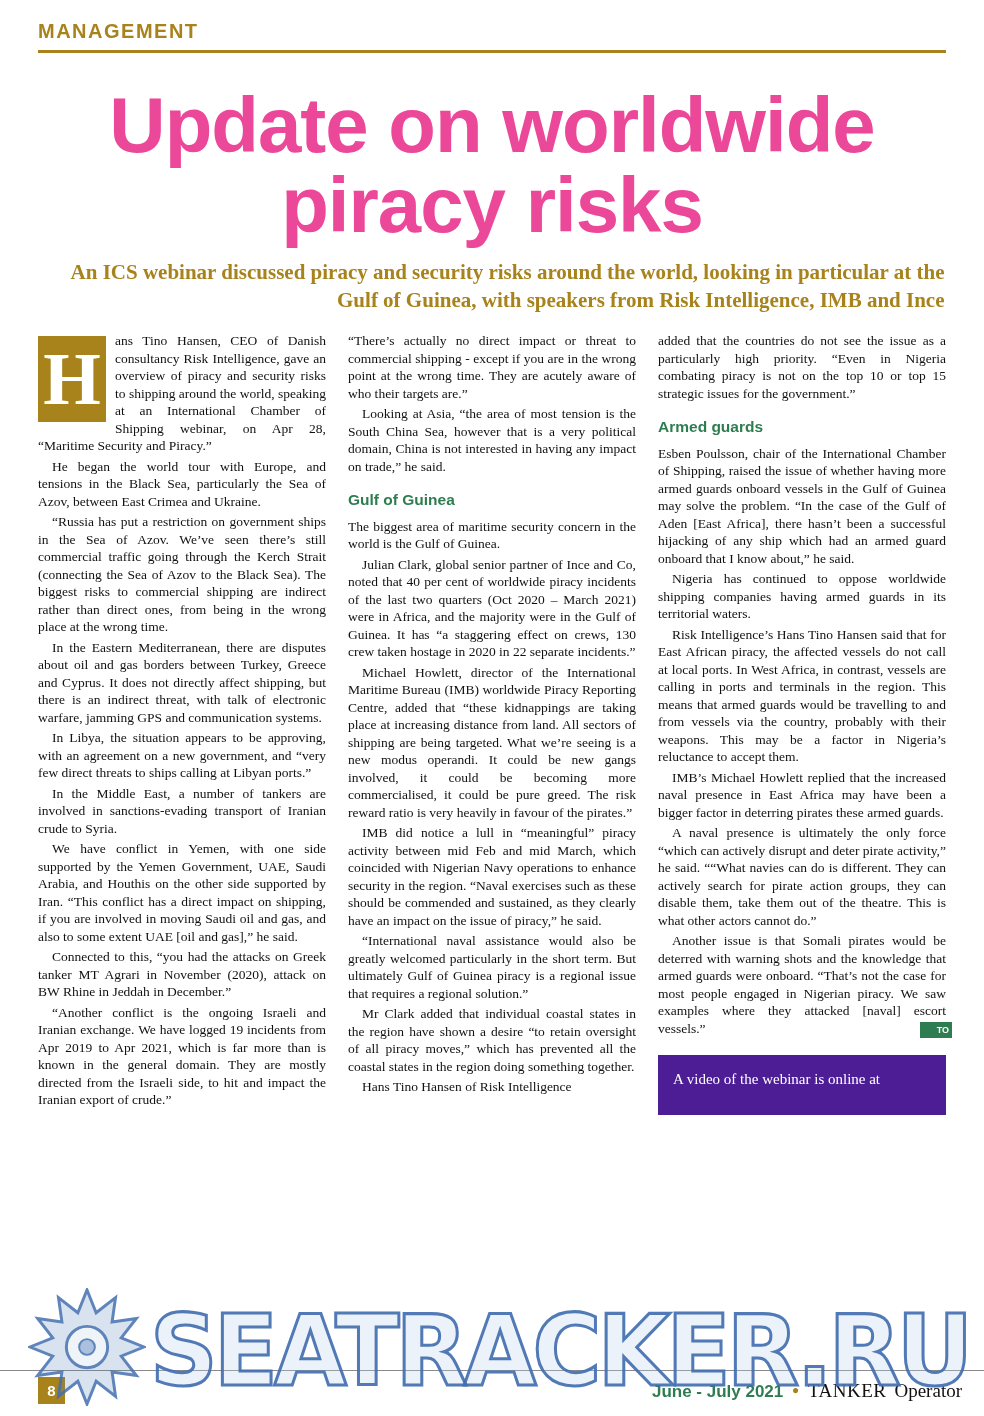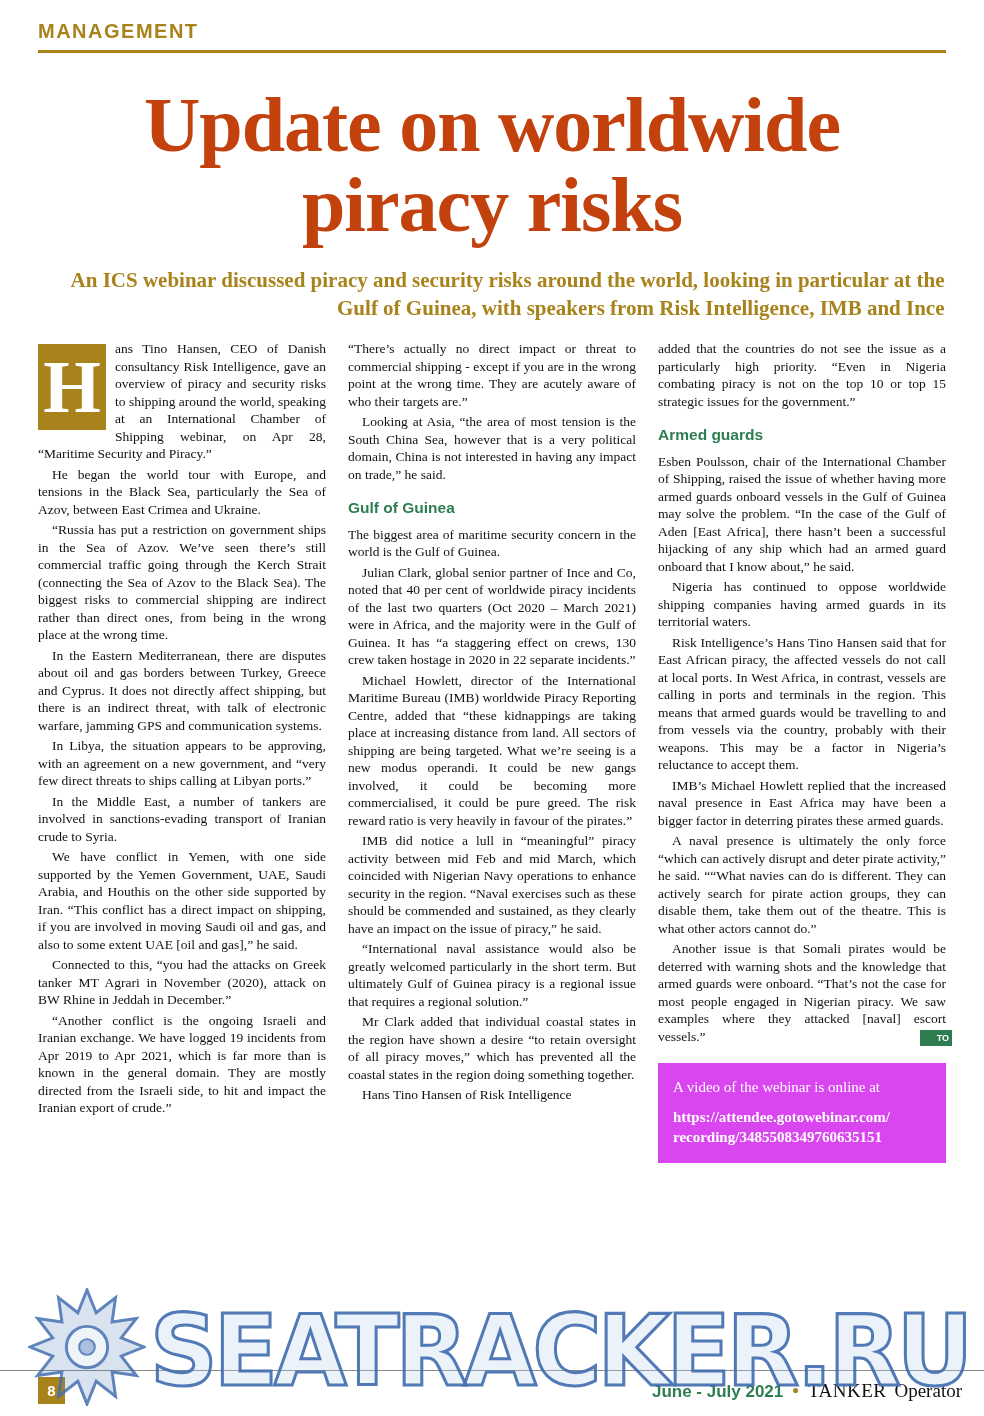--- a/index.html
+++ b/index.html
@@ -12,23 +12,23 @@
   
   .topbar { padding:20px 38px 8px 38px; }
   .section-label {
     font-family:"Liberation Sans", sans-serif; font-weight:bold;
     font-size:20px; letter-spacing:1.5px; color:#a8831c;
   }
   .gold-rule { height:3px; background:#a8831c; margin-top:7px; }
 
   
   .title {
-    margin:24px 30px 20px 30px; text-align:center;
-    font-family:Liberation Serif, serif; font-weight:bold;
-    font-size:78px; line-height:1.03; color:#c2410c; letter-spacing:-1px;
+    margin:24px 30px 12px 30px; text-align:center;
+    font-family:Liberation Sans, sans-serif; font-weight:bold;
+    font-size:78px; line-height:1.03; color:#ec4899; letter-spacing:-1px;
   }
   .title span { display:block; }
   .subtitle {
     width:905px; margin:10px auto 18px auto; text-align:right;
     font-weight:bold; font-size:21px; line-height:1.35; color:#a8831c;
   }
 
   
   .columns { display:flex; gap:22px; padding:0 38px; }
   .col { flex:1 1 0; font-size:13.5px; line-height:17.5px; text-align:justify; }
@@ -44,21 +44,21 @@
     font-family:"Liberation Sans", sans-serif; font-weight:bold;
     color:#2e7d50; font-size:15.5px; text-align:left; margin:16px 0 9px 0;
   }
   .end-marker {
     float:right; display:inline-block; background:#2e7d50; color:#fff;
     font-family:"Liberation Sans", sans-serif; font-weight:bold;
     font-size:9px; line-height:14px; padding:1px 3px; margin:2px -6px 8px 4px;
   }
 
   
-  .video-box { background:#d946ef; color:#ffffff; padding:14px 15px 16px 15px; margin-top:18px; }
+  .video-box { background:#4c1d95; color:#ffffff; padding:14px 15px 16px 15px; margin-top:18px; }
   .video-box p { text-align:left; margin:0; }
   .vb-intro { font-size:15px; line-height:1.35; margin-bottom:9px !important; }
   .vb-url { font-weight:bold; font-size:15px; line-height:1.35; }
   .vb-url span { display:block; }
 
   
   .footer {
     position:absolute; left:0; right:0; bottom:12px;
     border-top:1px solid #8a8a8a; padding:6px 22px 0 38px;
     display:flex; align-items:center; justify-content:space-between;
@@ -142,24 +142,20 @@
       <p class="indent">Nigeria has continued to oppose worldwide shipping companies having armed guards in its territorial waters.</p>
       <p class="indent">Risk Intelligence’s Hans Tino Hansen said that for East African piracy, the affected vessels do not call at local ports. In West Africa, in contrast, vessels are calling in ports and terminals in the region. This means that armed guards would be travelling to and from vessels via the country, probably with their weapons. This may be a factor in Nigeria’s reluctance to accept them.</p>
       <p class="indent">IMB’s Michael Howlett replied that the increased naval presence in East Africa may have been a bigger factor in deterring pirates these armed guards.</p>
       <p class="indent">A naval presence is ultimately the only force “which can actively disrupt and deter pirate activity,” he said. ““What navies can do is different. They can actively search for pirate action groups, they can disable them, take them out of the theatre. This is what other actors cannot do.”</p>
       <p class="indent">
         <span>Another issue is that Somali pirates would be deterred with warning shots and the knowledge that armed guards were onboard. “That’s not the case for most people engaged in Nigerian piracy. We saw examples where they attacked [naval] escort vessels.”</span><span class="end-marker">TO</span>
       </p>
 
       <div class="video-box">
         <p class="vb-intro">A video of the webinar is online at</p>
-        <p class="vb-url">
-          <span>https://attendee.gotowebinar.com/</span>
-          <span>recording/3485508349760635151</span>
-        </p>
       </div>
     </div>
 
   </div>
 
   <div class="watermark">
     <svg class="wm-star" width="118" height="118" viewBox="0 0 120 120">
       <polygon points="118,60 94.8,69.3 110.2,89 85.5,85.5 89,110.2 69.3,94.8 60,118 50.7,94.8 31,110.2 34.5,85.5 9.8,89 25.2,69.3 2,60 25.2,50.7 9.8,31 34.5,34.5 31,9.8 50.7,25.2 60,2 69.3,25.2 89,9.8 85.5,34.5 110.2,31 94.8,50.7" fill="rgba(74,122,181,0.25)" stroke="#426fb0" stroke-width="3"></polygon>
       <circle cx="60" cy="60" r="21" fill="rgba(255,255,255,0.6)" stroke="#426fb0" stroke-width="3"></circle>
       <circle cx="60" cy="60" r="8" fill="rgba(74,122,181,0.5)" stroke="#426fb0" stroke-width="2"></circle>

